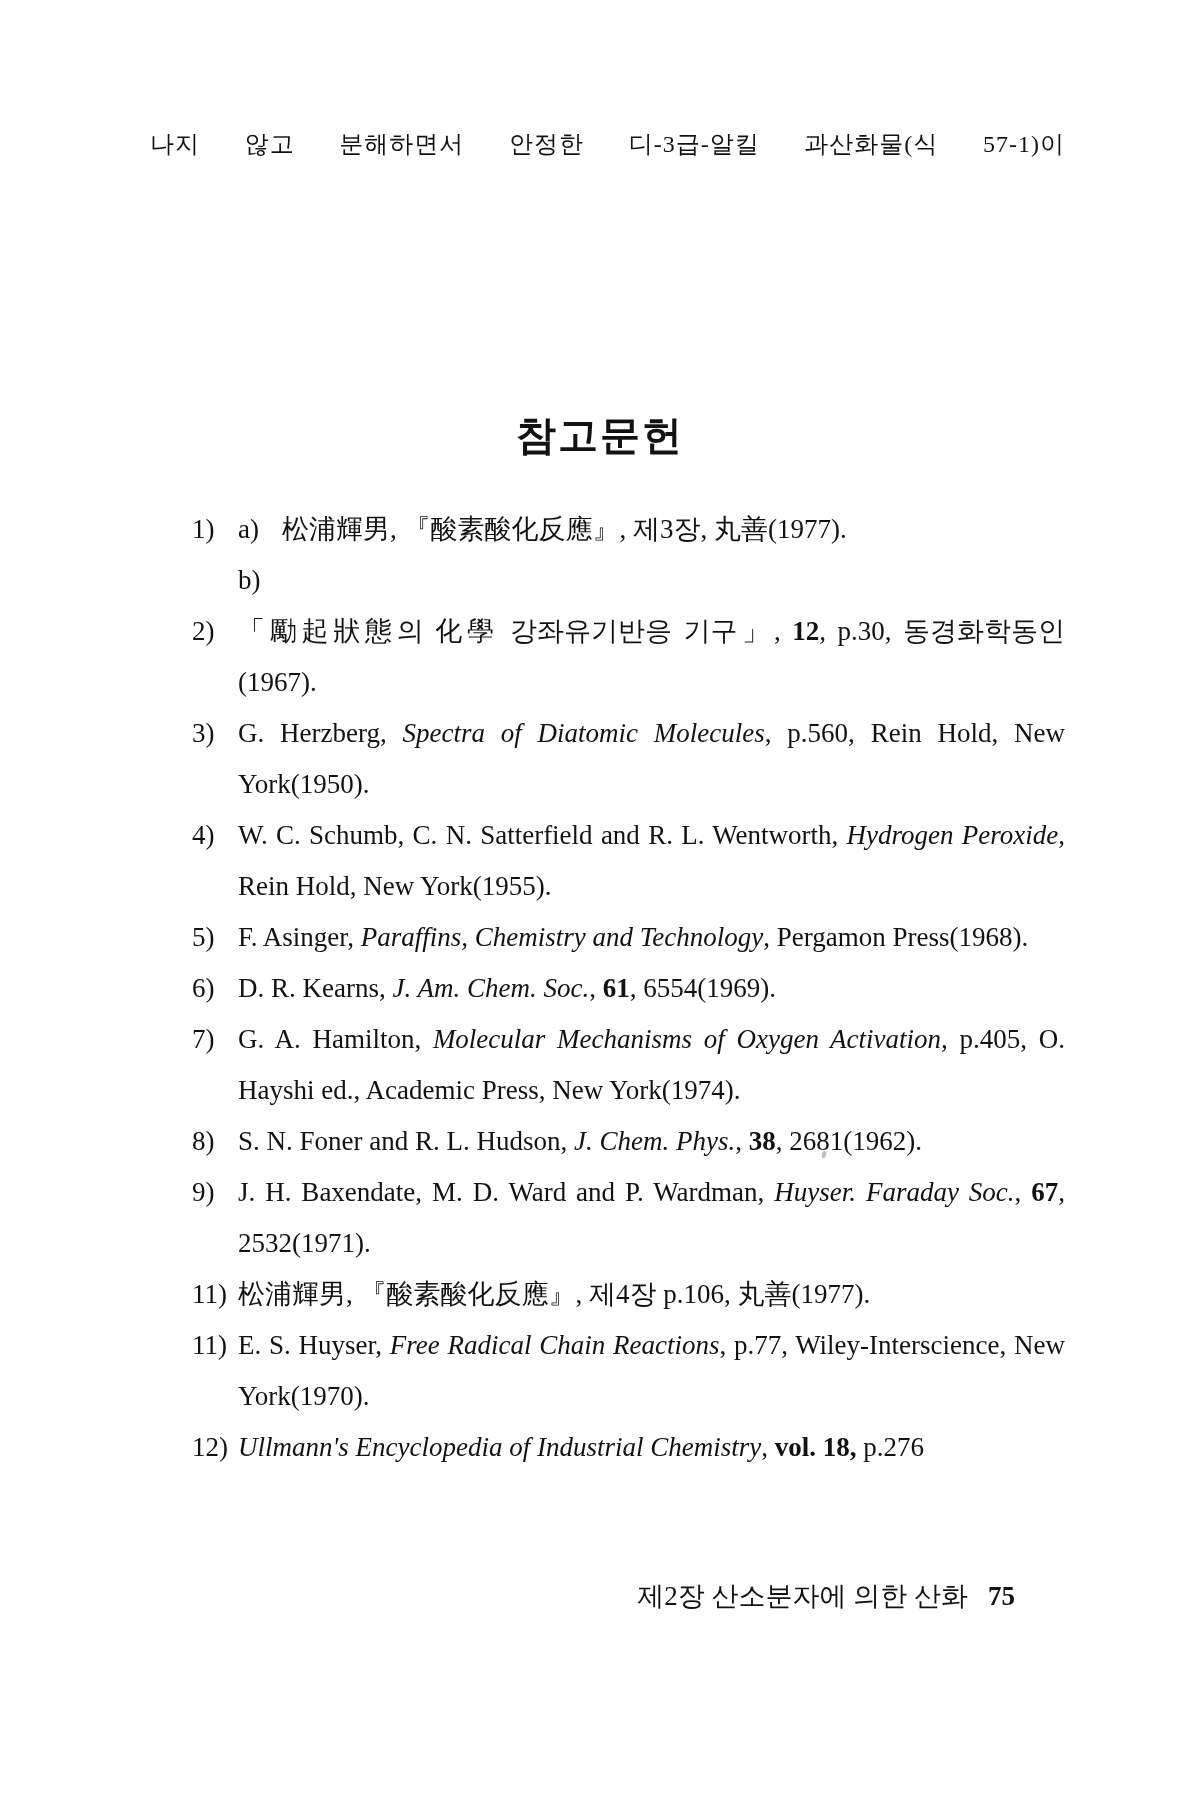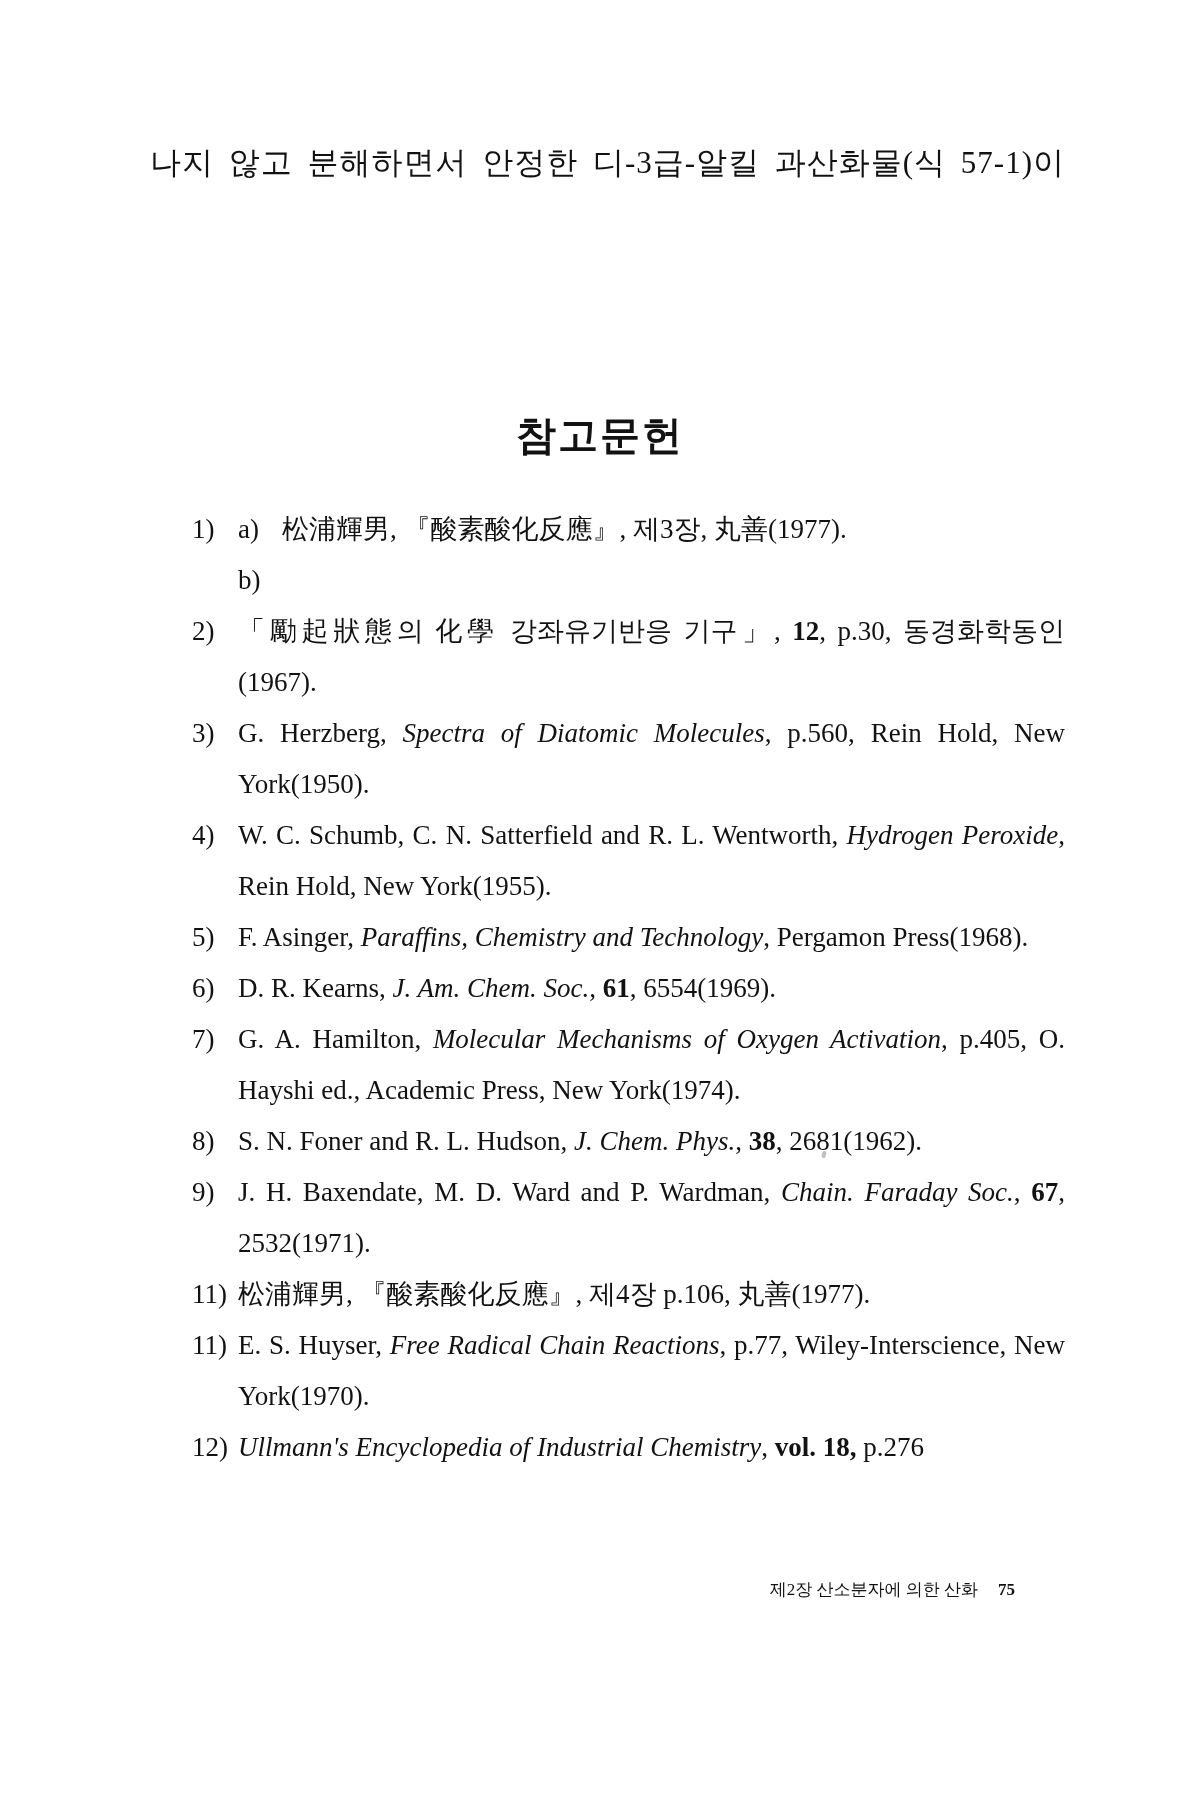--- a/index.html
+++ b/index.html
@@ -7,22 +7,22 @@
   .page {
     position:relative;
     width:1200px; height:1800px;
     background:#ffffff;
     color:#121212;
     font-family:"Liberation Serif","DejaVu Serif",serif;
     overflow:hidden;
   }
   .paragraph {
     position:absolute;
-    top:138px; left:150px; width:915px;
-    font-size:31px; line-height:49px;
+    top:120px; left:150px; width:915px;
+    font-size:24px; line-height:49px;
     letter-spacing:1px;
   }
   .para-line { white-space:normal; }
   .justify-line { text-align:justify; text-align-last:justify; }
   .heading {
     position:absolute;
     top:408px; left:0; width:100%;
     text-align:center;
     font-size:40px; font-weight:700;
     letter-spacing:2px;
@@ -35,21 +35,21 @@
   .ref { display:flex; align-items:flex-start; }
   .ref-num { flex:0 0 46px; min-width:46px; white-space:nowrap; }
   .ref-sub { flex:0 0 44px; min-width:44px; white-space:nowrap; }
   .ref-body { flex:1 1 auto; text-align:justify; }
   .it { font-style:italic;margin-top:45px; }
   .bd { font-weight:bold; }
   .footer {
     position:absolute;
     top:1578px; left:0; width:1015px;
     text-align:right;
-    font-size:17px;
+    font-size:27px;
   }
   .pagenum { margin-left:20px; font-weight:600; }
   .speck {
     position:absolute; left:822px; top:1151px;
     width:4px; height:7px;
     background:#8a8a8a; opacity:.55;
     border-radius:2px; transform:rotate(14deg);
   }
 </style>
 </head>
@@ -96,21 +96,21 @@
       <div class="ref">
         <span class="ref-num">7)</span>
         <span class="ref-body"><span>G. A. Hamilton, </span><span class="it">Molecular Mechanisms of Oxygen Activation</span><span>, p.405, O. Hayshi ed., Academic Press, New York(1974).</span></span>
       </div>
       <div class="ref">
         <span class="ref-num">8)</span>
         <span class="ref-body"><span>S. N. Foner and R. L. Hudson, </span><span class="it">J. Chem. Phys.</span><span>, </span><span class="bd">38</span><span>, 2681(1962).</span></span>
       </div>
       <div class="ref">
         <span class="ref-num">9)</span>
-        <span class="ref-body"><span>J. H. Baxendate, M. D. Ward and P. Wardman, </span><span class="it">Chain. Faraday Soc.</span><span>, </span><span class="bd">67</span><span>, 2532(1971).</span></span>
+        <span class="ref-body"><span>J. H. Baxendate, M. D. Ward and P. Wardman, </span><span class="it">Huyser. Faraday Soc.</span><span>, </span><span class="bd">67</span><span>, 2532(1971).</span></span>
       </div>
       <div class="ref">
         <span class="ref-num">11)</span>
         <span class="ref-body"><span>松浦輝男, 『酸素酸化反應』, 제4장 p.106, 丸善(1977).</span></span>
       </div>
       <div class="ref">
         <span class="ref-num">11)</span>
         <span class="ref-body"><span>E. S. Huyser, </span><span class="it">Free Radical Chain Reactions</span><span>, p.77, Wiley-Interscience, New York(1970).</span></span>
       </div>
       <div class="ref">

